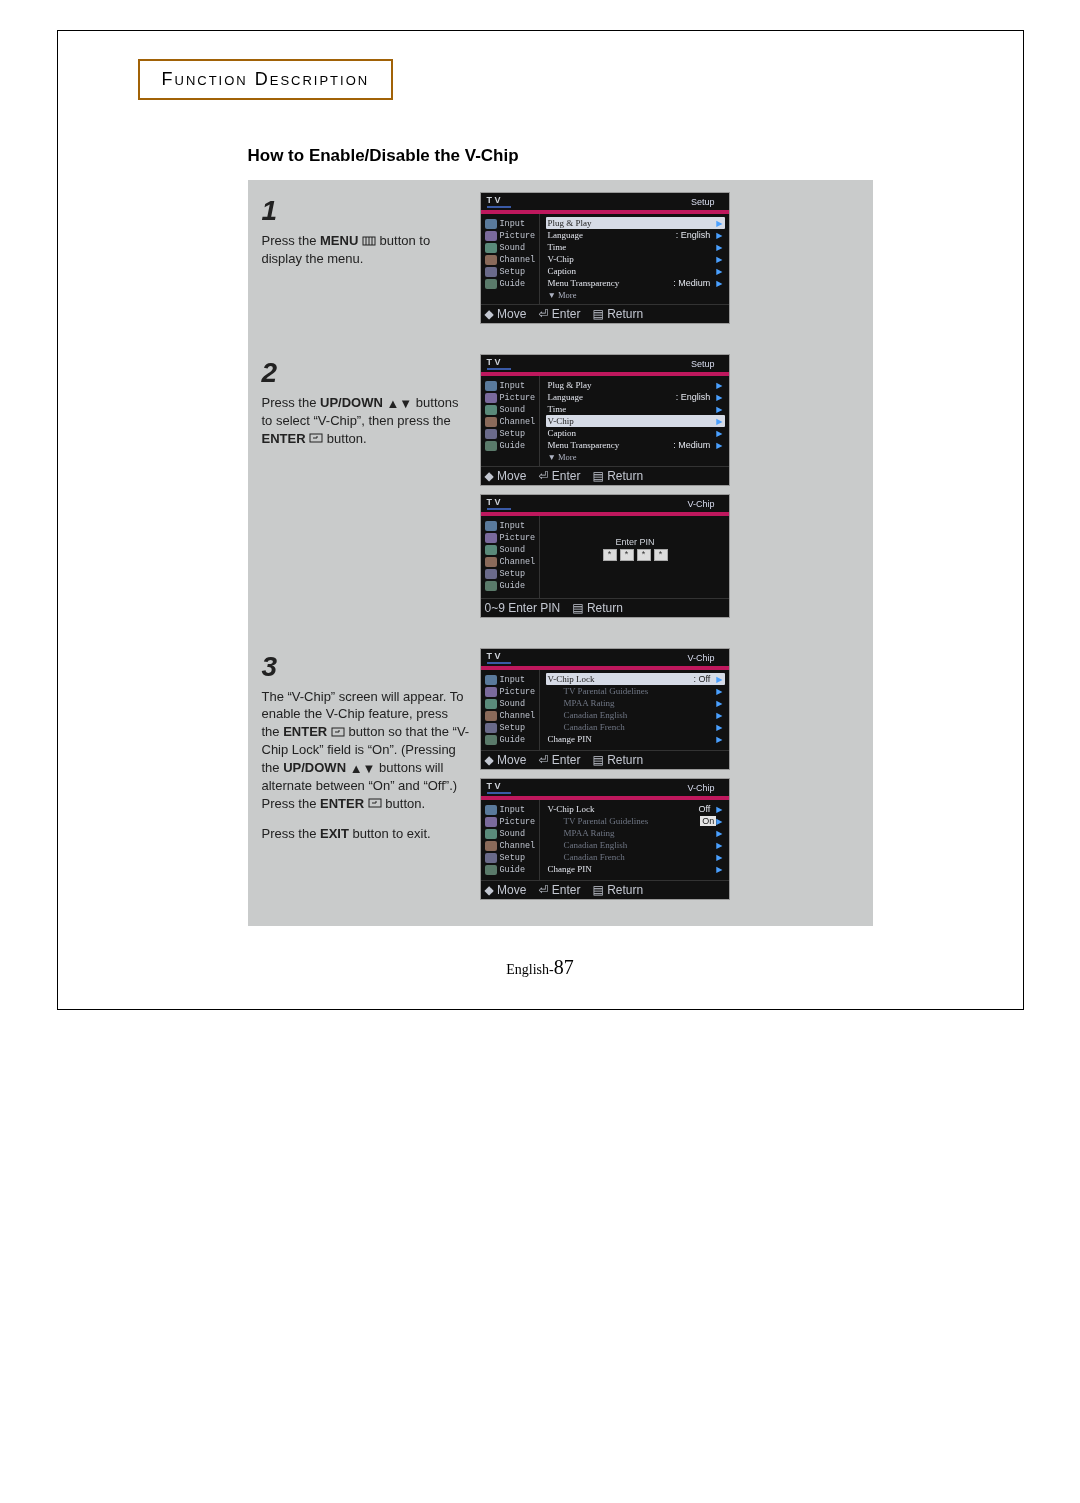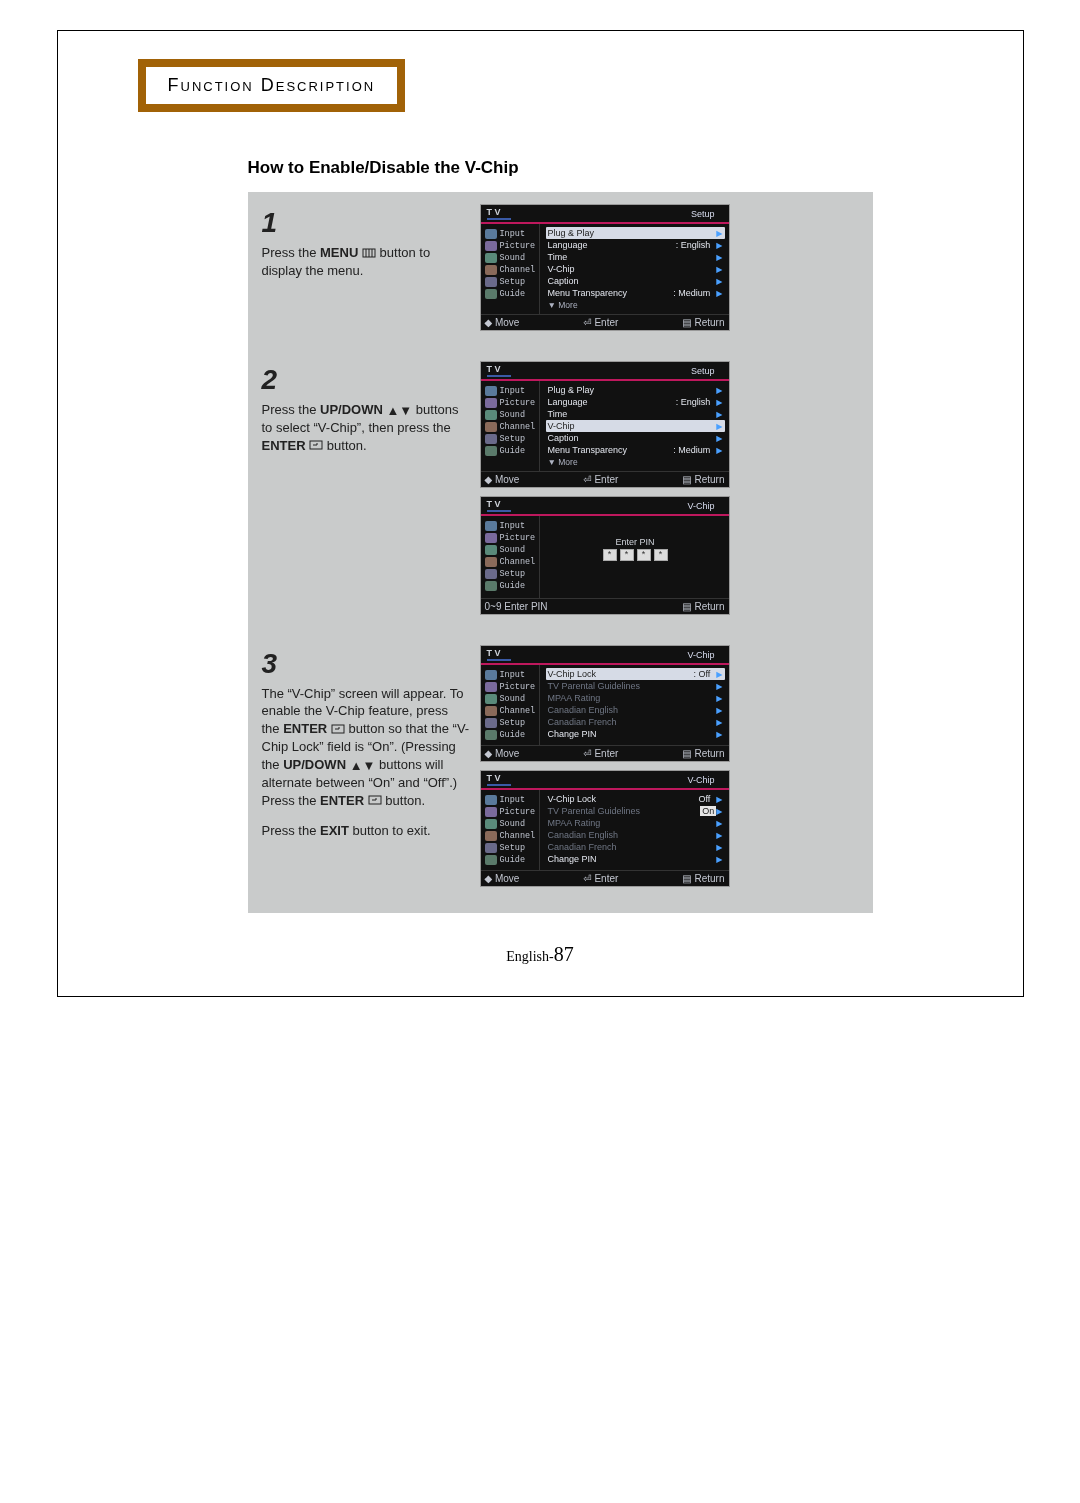--- a/index.html
+++ b/index.html
@@ -11,21 +11,21 @@
     height: 1503px;
     position: relative;
   }
   .page {
     width: 965px;
     border: 1px solid #000;
     margin: 30px auto 0 auto;
     padding-bottom: 30px;
   }
   .title-box {
-    border: 8px solid #a16207;
+    border: 2px solid #a16207;
     display: inline-block;
     padding: 8px 22px;
     margin: 28px 0 28px 80px;
     font-variant: small-caps;
     letter-spacing: 2px;
     font-size: 18px;
   }
   .section-title {
     font-weight: bold;
     margin: 18px 0 14px 190px;
@@ -63,21 +63,21 @@
     width: 248px;
     margin-bottom: 8px;
     color: #cfd3da;
     font-size: 9px;
     position: relative;
   }
   .tv-header {
     display: flex;
     align-items: center;
     padding: 2px 6px;
-    border-bottom: 2px solid #be185d;
+    border-bottom: 4px solid #be185d;
   }
   .tv-header .tv-label {
     font-weight: bold;
     border-bottom: 2px solid #3a5aa6;
     padding: 0 10px 1px 0;
   }
   .tv-header .tv-title {
     margin-left: auto;
     margin-right: 8px;
     color: #d9def0;
@@ -116,41 +116,41 @@
     flex: 1;
     padding: 3px 4px 3px 6px;
     border-left: 1px solid #333;
   }
   .menu-row {
     display: flex;
     align-items: center;
     padding: 1px 2px;
     color: #e3e6ee;
   }
-  .menu-row .label { flex: 1; }
+  .menu-row .label { flex: 1; font-family: Liberation Serif, serif; }
   .menu-row .value { margin: 0 6px; }
   .menu-arrow {
     color: #4aa0ff;
     font-size: 8px;
   }
   .menu-row.highlight {
     background: #d6dbe6;
     color: #222;
     border-radius: 1px;
   }
-  .menu-row.dim { color: #6f7684; }
+  .menu-row.dim { color: #6f7684; margin-left: 16px; }
   .menu-row.more { color: #aeb3c2; font-size: 8.5px; }
   .tv-footer {
     display: flex;
     gap: 12px;
-    justify-content: space-between;
+    justify-content: flex-start;
     padding: 2px 4px;
     border-top: 1px solid #333;
     color: #c3c7d1;
-    font-size: 10px;
+    font-size: 12px;
   }
   .pin-box {
     display: flex;
     justify-content: center;
     gap: 3px;
     margin-top: 2px;
   }
   .pin-cell {
     width: 12px; height: 10px;
     border: 1px solid #aaa;

